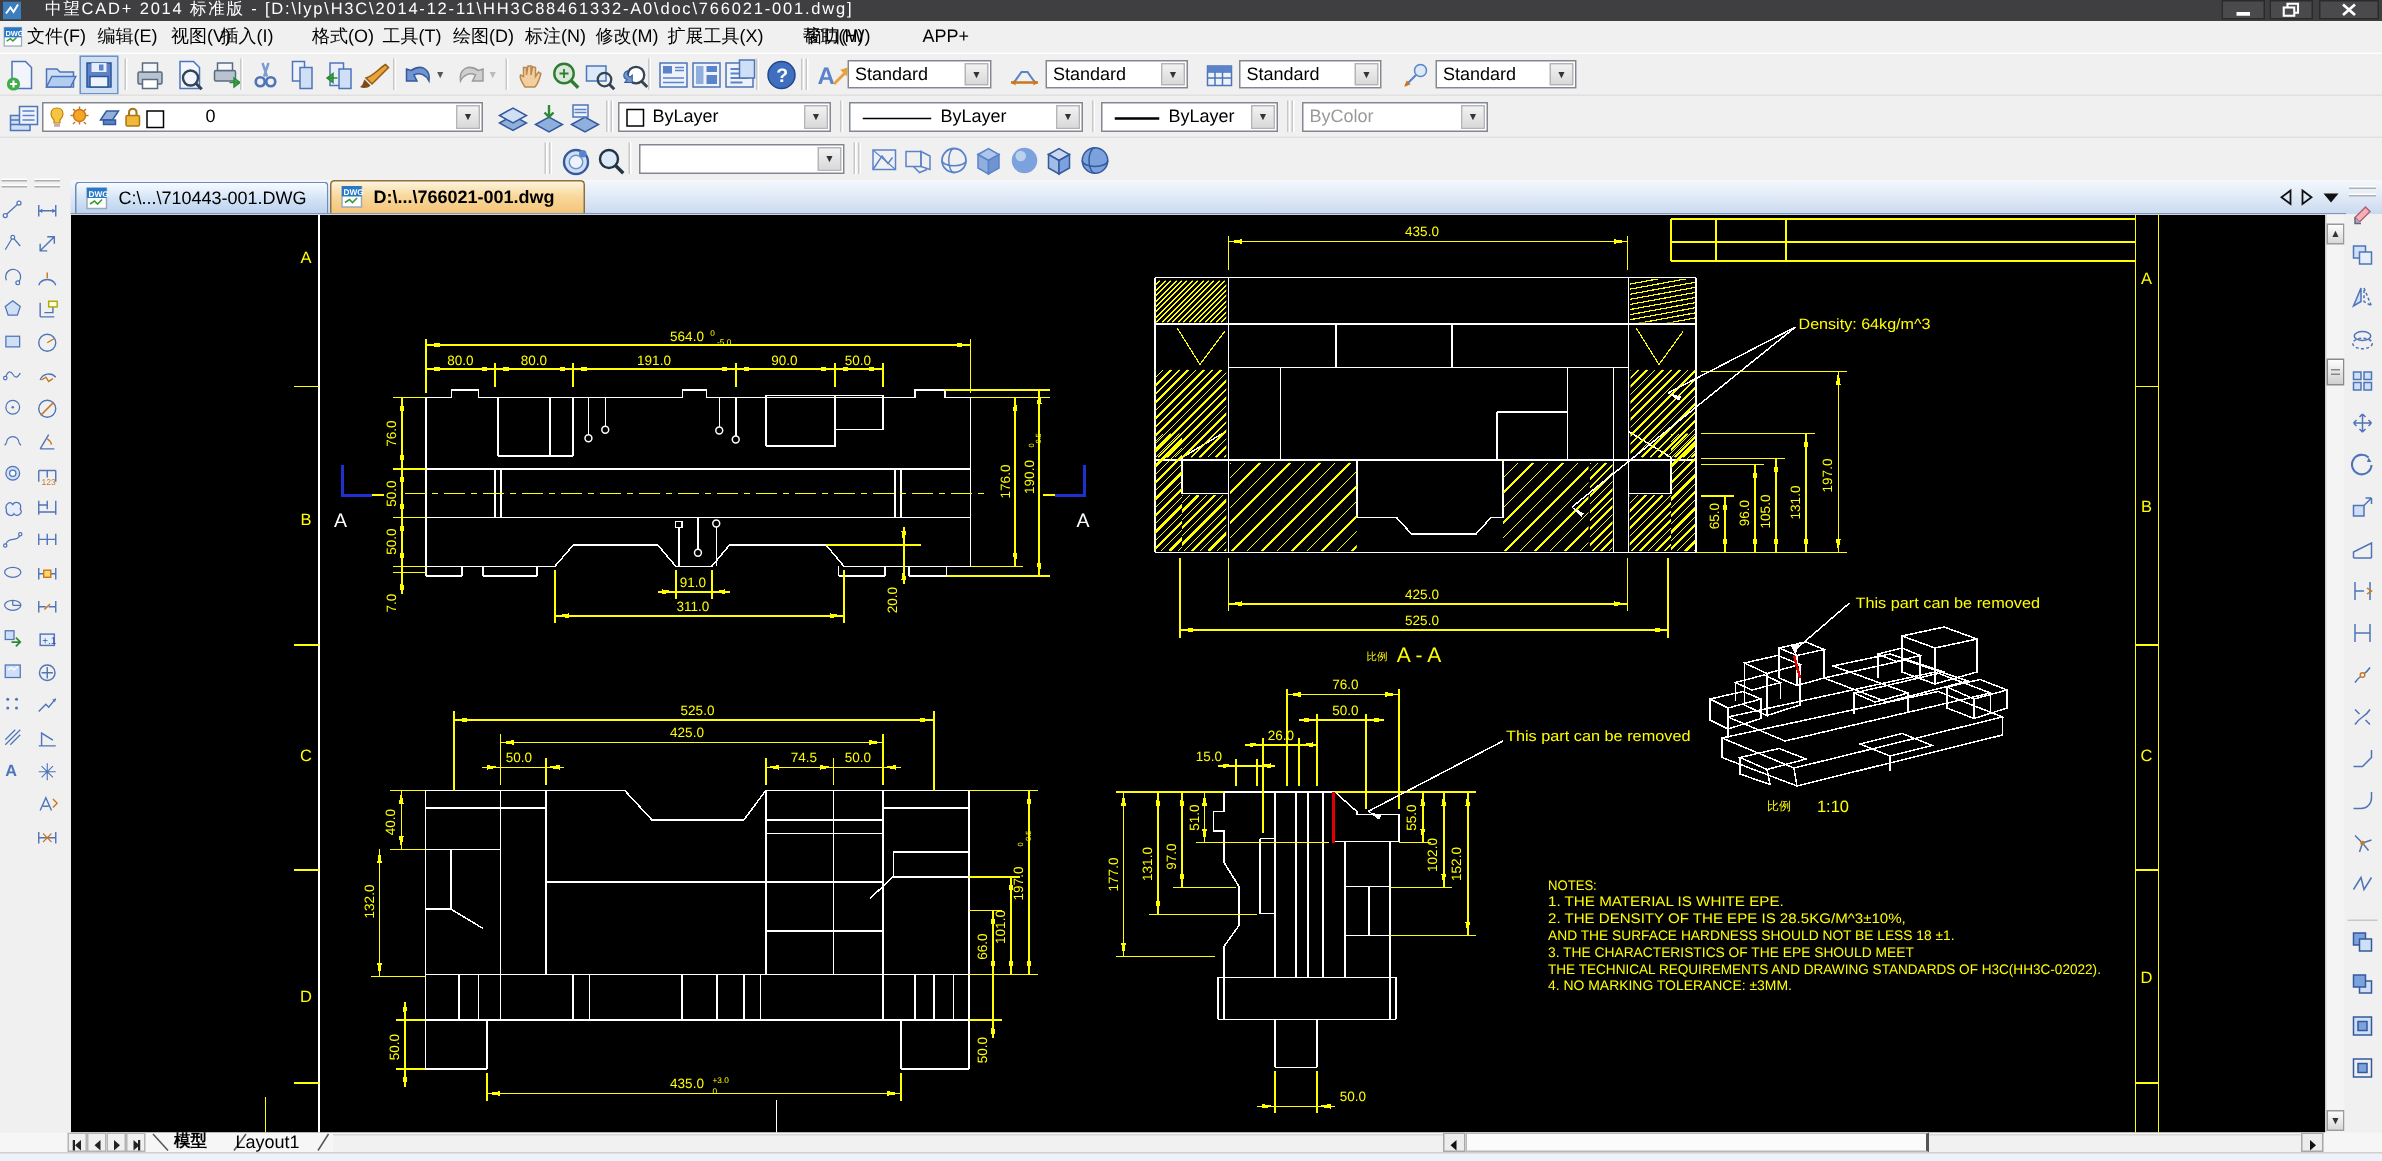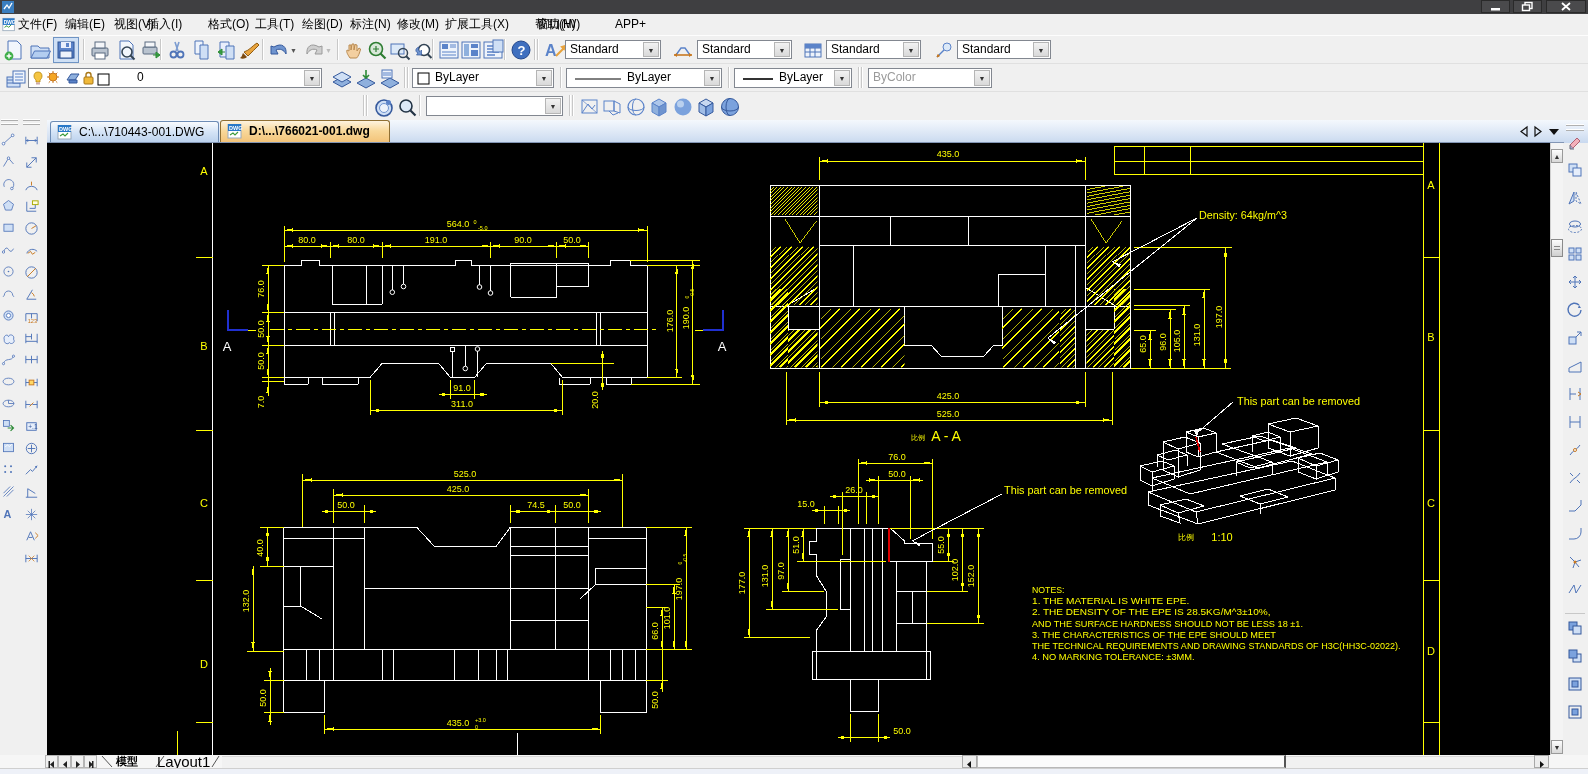--- a/index.html
+++ b/index.html
@@ -22,20 +22,21 @@
 .combo .arr{position:absolute;right:1px;top:1px;bottom:1px;width:16px;
  background:linear-gradient(#f2f2f2,#d9d9d9);border:1px solid #b5b5b5;
  text-align:center;color:#333;font-size:7px;line-height:15px}
 .gray{color:#9a9a9a}
 </style></head><body>
 <div id="title" class="abs">
     <svg class="abs" style="left:2px;top:1px" width="12" height="12">
       <rect width="12" height="12" fill="#3a7ebf"></rect>
       <path d="M2 8 L5 4 L7 7 L10 2" stroke="#fff" stroke-width="1.3" fill="none"></path>
     </svg>
+    <span style="position:absolute;left:30px;letter-spacing:1.2px">中望CAD+ 2014 标准版 - [D:\lyp\H3C\2014-12-11\HH3C88461332-A0\doc\766021-001.dwg]</span>
     <div class="abs" style="left:1481px;top:0;width:29px;height:13px;background:#4a4a4c;border:1px solid #2a2a2a"><svg width="27" height="11">
         <rect x="9" y="7" width="9" height="2.5" fill="#fff"></rect>
       </svg></div>
     <div class="abs" style="left:1513px;top:0;width:29px;height:13px;background:#4a4a4c;border:1px solid #2a2a2a"><svg width="27" height="11">
         <rect x="11" y="1.5" width="7" height="6" fill="none" stroke="#fff" stroke-width="1.4"></rect>
         <rect x="8.5" y="4" width="7" height="5.5" fill="#4a4a4c" stroke="#fff" stroke-width="1.4"></rect>
       </svg></div>
     <div class="abs" style="left:1546px;top:0;width:40px;height:13px;background:#4a4a4c;border:1px solid #2a2a2a"><svg width="38" height="11">
         <path d="M15 2 L23 9 M23 2 L15 9" stroke="#fff" stroke-width="1.8"></path>
       </svg></div>
@@ -1388,21 +1389,21 @@
           <rect x="6" y="1" width="1.5" height="7" fill="#222"></rect>
         </g>
         <path d="M4 2 L8 5.5 L4 9 Z" fill="#222"></path>
       </svg></div>
     <svg class="abs" style="left:100px;top:0" width="120" height="13">
       <path d="M2 1 L12 12" stroke="#555"></path>
       <path d="M56 12 L64 1" stroke="#555"></path>
       <path d="M112 12 L119 1" stroke="#555"></path>
     </svg>
     <div class="abs" style="left:116px;top:0px;font-size:11px;line-height:13px;color:#000;font-weight:bold">模型</div>
-    <div class="abs" style="left:157px;top:0px;font-size:15px;line-height:13px;color:#000">Layout1</div>
+    <div class="abs" style="left:157px;top:0px;font-size:12px;line-height:13px;color:#000">Layout1</div>
     <div class="abs" style="left:222px;top:1px;width:1313px;height:12px;background:#f1f1f1;border-top:1px solid #d8d8d8"></div>
     <div class="abs" style="left:962px;top:0px;width:15px;height:13px;background:#ececec;border:1px solid #a8a8a8"><svg width="13" height="11">
         <path d="M8 2 L4 5.5 L8 9 Z" fill="#111"></path>
       </svg></div>
     <div class="abs" style="left:977px;top:0px;width:309px;height:13px;background:#fbfbfb;border:1px solid #b8b8b8;border-right:2px solid #555"></div>
     <div class="abs" style="left:1534px;top:0px;width:15px;height:13px;background:#ececec;border:1px solid #a8a8a8"><svg width="13" height="11">
         <path d="M5 2 L9 5.5 L5 9 Z" fill="#111"></path>
       </svg></div>
   </div>
 <div id="strip" class="abs"></div>

